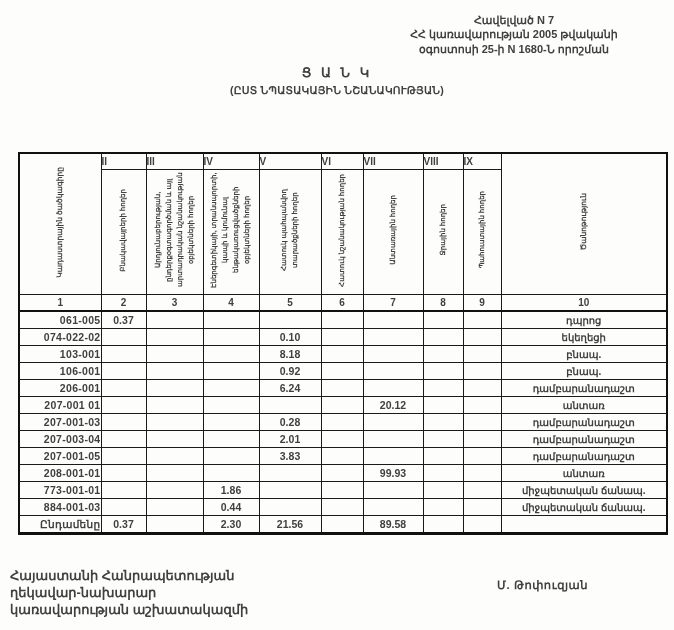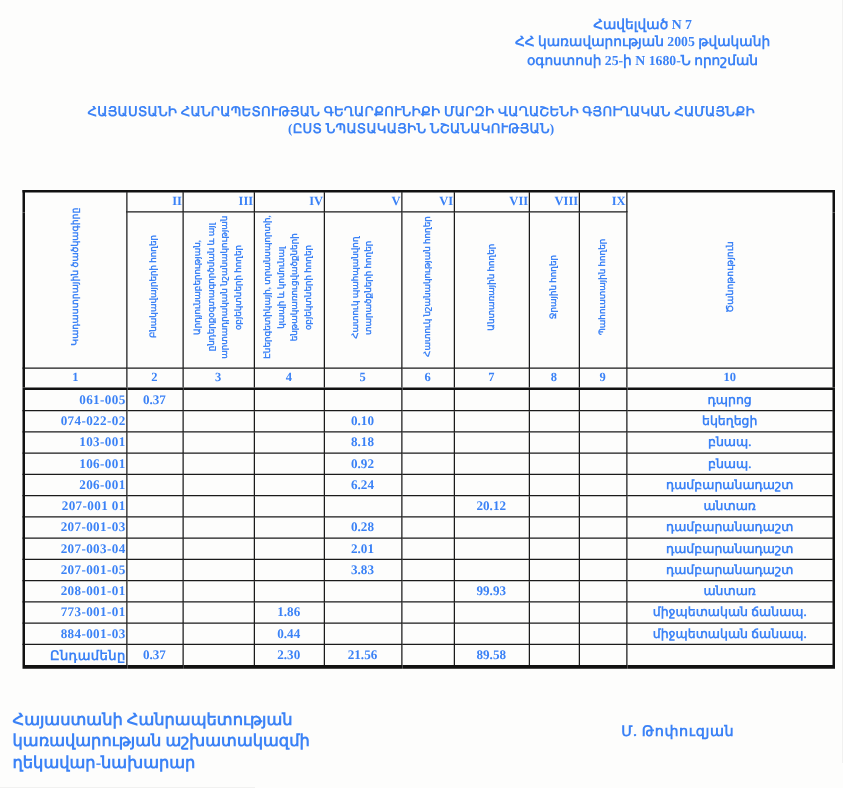--- a/index.html
+++ b/index.html
@@ -1,18 +1,18 @@
 <!DOCTYPE html>
 <html><head>
 <meta charset="utf-8">
 <style>
   html,body{margin:0;padding:0;background:#e8e8e8;}
   .page{
     position:relative;width:674px;height:630px;background:#fdfdfc;
-    font-family:Liberation Serif, serif;color:#3b82f6;
+    font-family:Liberation Sans, sans-serif;color:#404040;
     overflow:hidden;
   }
   .appendix{
     position:absolute;top:13px;right:10px;width:300px;text-align:center;
     font-weight:bold;font-size:11px;line-height:1.3;
   }
   .doc-title{
     position:absolute;top:65px;left:0;width:100%;text-align:center;
     font-weight:bold;font-size:13px;letter-spacing:3px;
   }
@@ -22,21 +22,21 @@
   }
   table.land{
     position:absolute;top:152px;left:18px;width:648px;
     border-collapse:collapse;table-layout:fixed;
   }
   table.land th,table.land td{
     border:1px solid #1a1a1a;padding:0;margin:0;overflow:hidden;
     font-weight:bold;background:#fdfdfc;
   }
   table.land{border:2px solid #111;}
-  tr.roman-row td{height:15px;font-size:10px;text-align:right;font-weight:bold;}
+  tr.roman-row td{height:15px;font-size:10px;text-align:left;font-weight:bold;}
   tr.cat-row th{height:124px;vertical-align:middle;text-align:center;}
   tr.num-row td{height:15px;font-size:10px;text-align:center;border-bottom:2px solid #111;}
   .vert{
     writing-mode:vertical-rl;transform:rotate(180deg);
     display:inline-block;max-height:116px;
     font-size:7px;font-weight:bold;line-height:1.55;text-align:center;
   }
   .vert.tall{max-height:138px;font-size:7.5px;}
   tbody td{height:16px;font-size:10.5px;}
   td.code{text-align:right;padding-left:3px;letter-spacing:0.3px;}
@@ -57,23 +57,23 @@
 <body>
 
 <div class="page">
 
   <div class="appendix">
     <div>Հավելված N 7</div>
     <div>ՀՀ կառավարության 2005 թվականի</div>
     <div>օգոստոսի 25-ի N 1680-Ն որոշման</div>
   </div>
 
+  <div class="doc-title">Ց Ա Ն Կ</div>
 
   <div class="doc-subtitle">
-    <div>ՀԱՅԱՍՏԱՆԻ ՀԱՆՐԱՊԵՏՈՒԹՅԱՆ ԳԵՂԱՐՔՈՒՆԻՔԻ ՄԱՐԶԻ ՎԱՂԱՇԵՆԻ ԳՅՈՒՂԱԿԱՆ ՀԱՄԱՅՆՔԻ</div>
     <div>(ԸՍՏ ՆՊԱՏԱԿԱՅԻՆ ՆՇԱՆԱԿՈՒԹՅԱՆ)</div>
   </div>
 
   <table class="land">
     <colgroup>
       <col style="width:82px">
         <col style="width:45px">
         <col style="width:57px">
       <col style="width:56px">
         <col style="width:62px">
@@ -274,19 +274,19 @@
           <td class="val">89.58</td>
           <td class="val"></td>
           <td class="val"></td>
           <td class="note"></td>
         </tr>
       </tbody>
   </table>
 
   <div class="footer-left">
     <div>Հայաստանի Հանրապետության</div>
+    <div>ղեկավար-նախարար</div>
     <div>կառավարության աշխատակազմի</div>
-    <div>ղեկավար-նախարար</div>
   </div>
 
   <div class="signature">Մ. Թոփուզյան</div>
 
 </div>
 
 </body></html>

